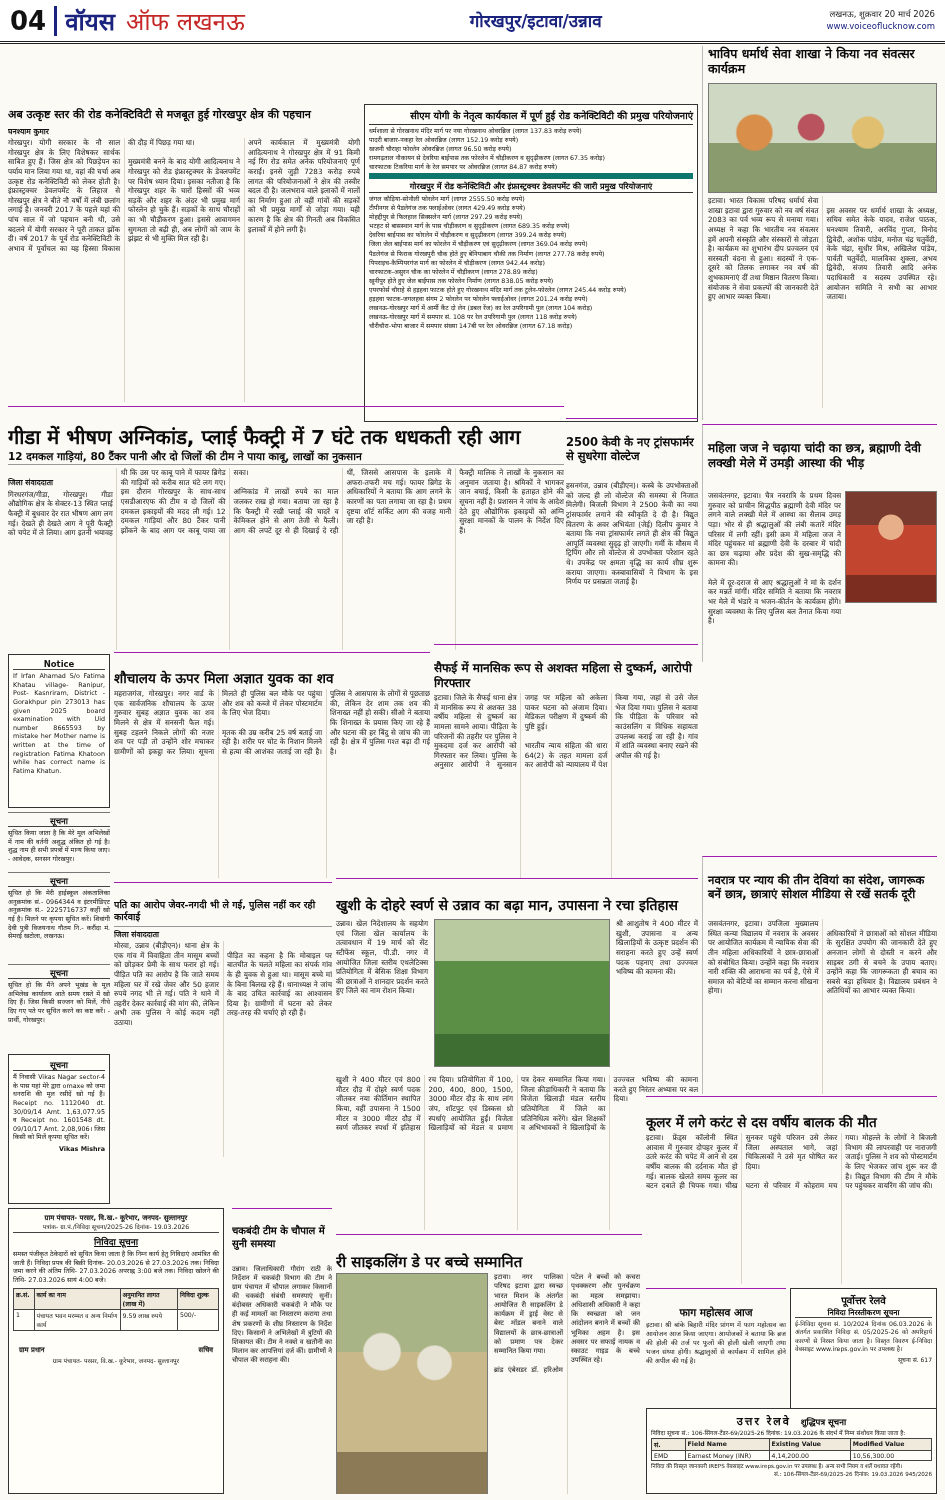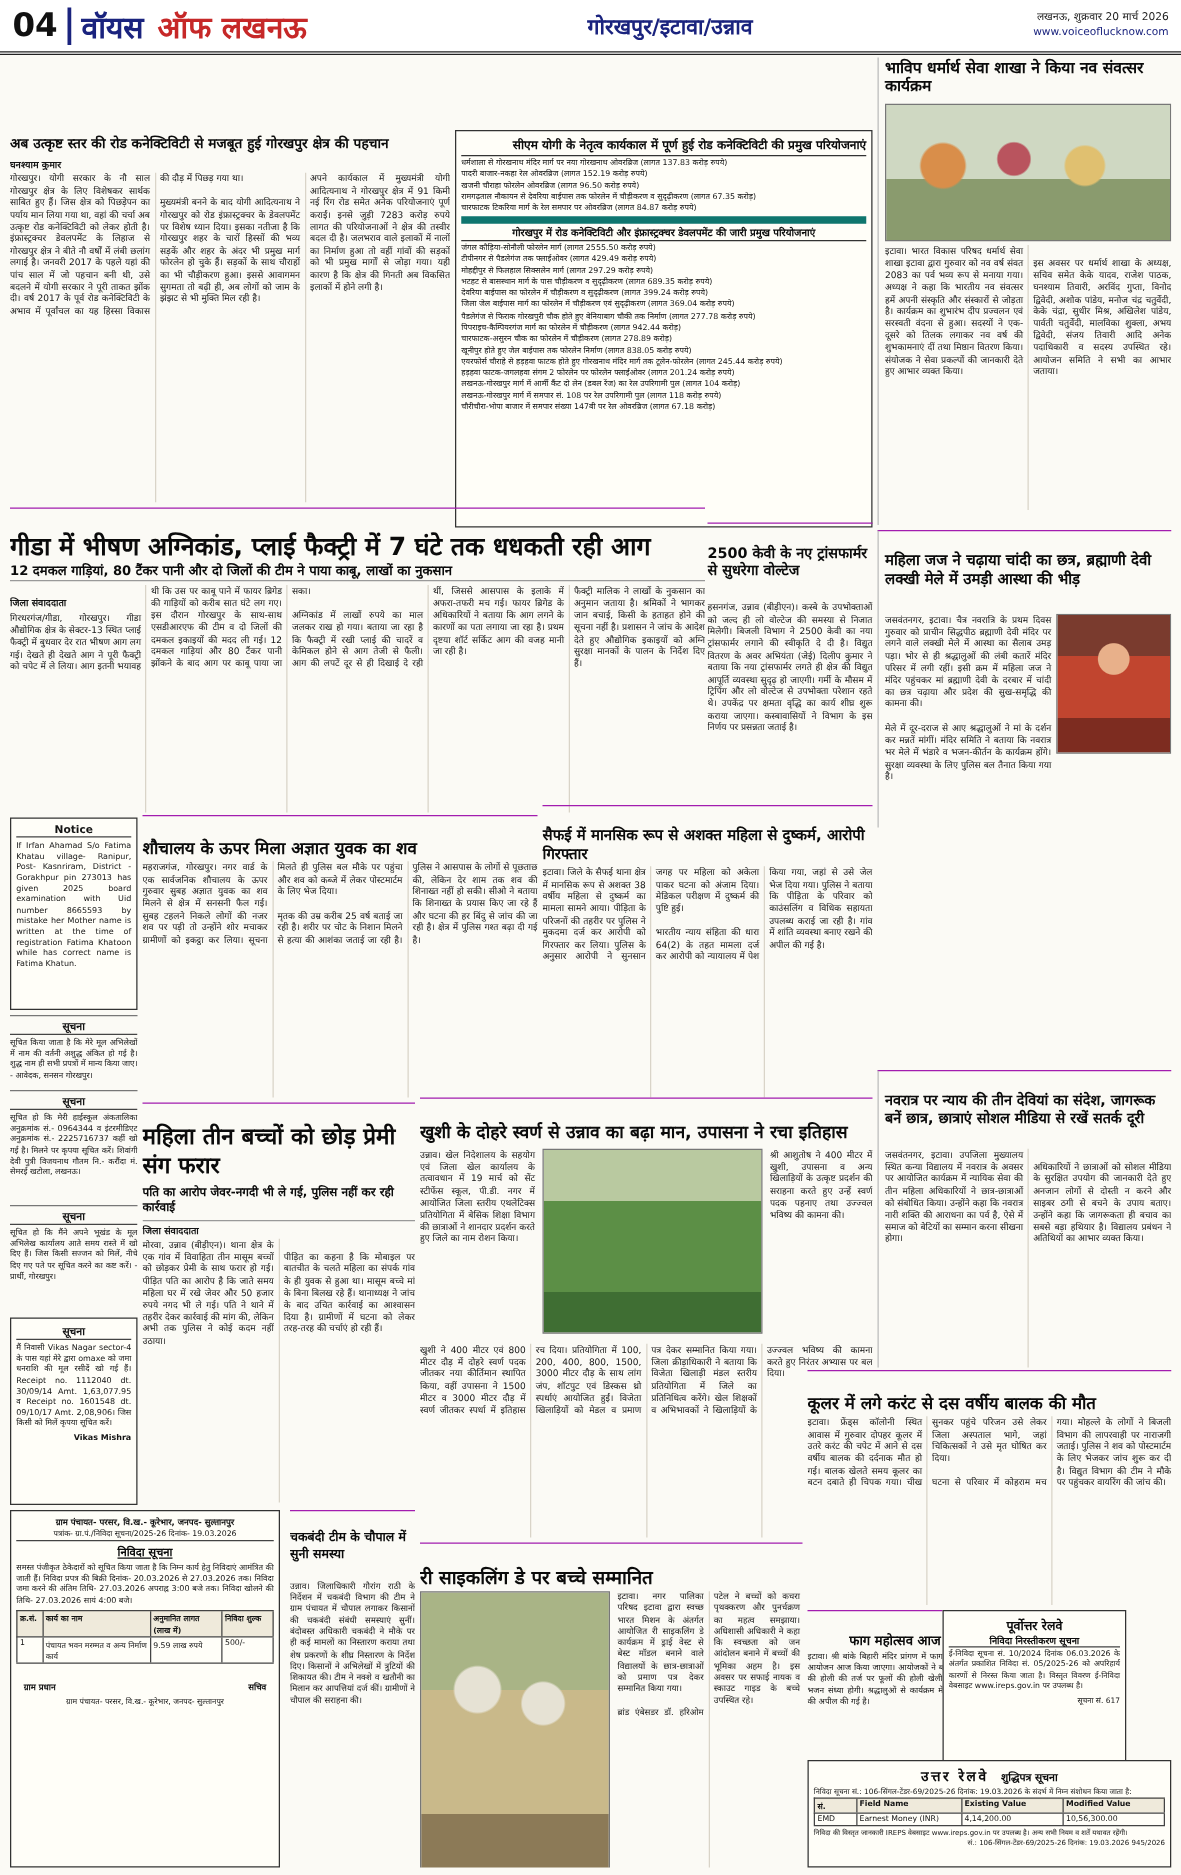--- a/index.html
+++ b/index.html
@@ -5,21 +5,21 @@
   *{margin:0;padding:0;box-sizing:border-box}
   html,body{background:#9a9a9a}
   #page{position:relative;width:945px;height:1500px;margin:0 auto;background:#fbfaf5;
         font-family:"DejaVu Sans","Liberation Sans",sans-serif;color:#141414;overflow:hidden}
   .abs{position:absolute;overflow:hidden}
   
   .masthead{left:0;top:0;width:945px;height:44px;border-bottom:3px double #222;background:#fff;
             display:flex;align-items:center;justify-content:space-between;padding:0 10px}
   .pgnum{font-size:26px;font-weight:bold;color:#111;border-right:3px solid #1a237e;padding-right:8px;margin-right:8px}
   .pn1{font-size:24px;font-weight:bold;color:#1a237e}
-  .pn2{font-size:24px;font-weight:bold;color:#c62828;margin-left:6px}
+  .pn2{font-size:24px;font-weight:normal;color:#c62828;margin-left:6px}
   .mh-center{font-size:17px;font-weight:bold;color:#1a237e}
   .mh-right{text-align:right;font-size:8.5px;line-height:1.4;color:#222}
   .mh-right .site{color:#1a237e}
   
   .bt{font-size:7.2px;line-height:1.34;text-align:justify;white-space:pre-line;
       column-gap:8px;column-rule:1px solid #d9d4c8;height:100%}
   .c1{column-count:1}.c2{column-count:2}.c3{column-count:3}.c4{column-count:4}.c5{column-count:5}
   .byline{font-weight:bold;font-size:7.6px;display:block;margin-bottom:2px}
   .hl{font-weight:bold;color:#0b0b0b}
   .photo{border:1px solid #777}
@@ -165,21 +165,20 @@
   </article>
 
   <article class="abs rule-top" style="left:434px;top:644px;width:264px;height:234px">
     <h3 class="hl" style="font-size:12px;line-height:1.25;height:32px">सैफई में मानसिक रूप से अशक्त महिला से दुष्कर्म, आरोपी गिरफ्तार</h3>
     <div class="bt c3" style="height:196px">इटावा। जिले के सैफई थाना क्षेत्र में मानसिक रूप से अशक्त 38 वर्षीय महिला से दुष्कर्म का मामला सामने आया। पीड़िता के परिजनों की तहरीर पर पुलिस ने मुकदमा दर्ज कर आरोपी को गिरफ्तार कर लिया। पुलिस के अनुसार आरोपी ने सुनसान जगह पर महिला को अकेला पाकर घटना को अंजाम दिया। मेडिकल परीक्षण में दुष्कर्म की पुष्टि हुई।
 
 भारतीय न्याय संहिता की धारा 64(2) के तहत मामला दर्ज कर आरोपी को न्यायालय में पेश किया गया, जहां से उसे जेल भेज दिया गया। पुलिस ने बताया कि पीड़िता के परिवार को काउंसलिंग व विधिक सहायता उपलब्ध कराई जा रही है। गांव में शांति व्यवस्था बनाए रखने की अपील की गई है।</div>
   </article>
 
   <article class="abs rule-top" style="left:114px;top:882px;width:218px;height:320px">
-    <h2 class="hl" style="font-size:18px;line-height:1.25;height:50px">महिला तीन बच्चों को छोड़ प्रेमी संग फरार</h2>
     <h4 class="hl" style="font-size:9.5px;line-height:1.3;height:28px;border-bottom:1px solid #999;margin-bottom:2px">पति का आरोप जेवर-नगदी भी ले गई, पुलिस नहीं कर रही कार्रवाई</h4>
     <div class="byline">जिला संवाददाता</div>
     <div class="bt c2" style="height:216px">मोरवा, उन्नाव (बीड़ीएन)। थाना क्षेत्र के एक गांव में विवाहिता तीन मासूम बच्चों को छोड़कर प्रेमी के साथ फरार हो गई। पीड़ित पति का आरोप है कि जाते समय महिला घर में रखे जेवर और 50 हजार रुपये नगद भी ले गई। पति ने थाने में तहरीर देकर कार्रवाई की मांग की, लेकिन अभी तक पुलिस ने कोई कदम नहीं उठाया।
 
 पीड़ित का कहना है कि मोबाइल पर बातचीत के चलते महिला का संपर्क गांव के ही युवक से हुआ था। मासूम बच्चे मां के बिना बिलख रहे हैं। थानाध्यक्ष ने जांच के बाद उचित कार्रवाई का आश्वासन दिया है। ग्रामीणों में घटना को लेकर तरह-तरह की चर्चाएं हो रही हैं।</div>
   </article>
 
   <article class="abs rule-top" style="left:336px;top:878px;width:362px;height:352px">
     <h2 class="hl" style="font-size:14px;white-space:nowrap;height:22px">खुशी के दोहरे स्वर्ण से उन्नाव का बढ़ा मान, उपासना ने रचा इतिहास</h2>
     <div style="display:flex;gap:6px;height:152px;margin-top:2px">
@@ -250,21 +249,21 @@
 
 ब्रांड एंबेसडर डॉ. हरिओम पटेल ने बच्चों को कचरा पृथक्करण और पुनर्चक्रण का महत्व समझाया। अधिशासी अधिकारी ने कहा कि स्वच्छता को जन आंदोलन बनाने में बच्चों की भूमिका अहम है। इस अवसर पर सफाई नायक व स्काउट गाइड के बच्चे उपस्थित रहे।</div>
     </div>
   </article>
 
   <article class="abs rule-top" style="left:646px;top:1288px;width:140px;height:116px">
     <h4 class="hl" style="font-size:10.5px;text-align:center;height:16px">फाग महोत्सव आज</h4>
     <div class="smallbody" style="font-size:6.6px">इटावा। श्री बांके बिहारी मंदिर प्रांगण में फाग महोत्सव का आयोजन आज किया जाएगा। आयोजकों ने बताया कि ब्रज की होली की तर्ज पर फूलों की होली खेली जाएगी तथा भजन संध्या होगी। श्रद्धालुओं से कार्यक्रम में शामिल होने की अपील की गई है।</div>
   </article>
 
-  <section class="abs boxed" style="left:754px;top:1288px;width:147px;height:128px">
+  <section class="abs boxed" style="left:790px;top:1288px;width:147px;height:128px">
     <div class="hl" style="font-size:10px;text-align:center">पूर्वोत्तर रेलवे</div>
     <div class="hl" style="font-size:7.5px;text-align:center;border-bottom:1px solid #444;margin-bottom:2px">निविदा निरस्तीकरण सूचना</div>
     <div class="smallbody" style="font-size:6.2px">ई-निविदा सूचना सं. 10/2024 दिनांक 06.03.2026 के अंतर्गत प्रकाशित निविदा सं. 05/2025-26 को अपरिहार्य कारणों से निरस्त किया जाता है। विस्तृत विवरण ई-निविदा वेबसाइट www.ireps.gov.in पर उपलब्ध है।</div>
     <div style="font-size:6px;text-align:right;margin-top:3px">सूचना सं. 617</div>
   </section>
 
   <section class="abs boxed" style="left:646px;top:1408px;width:291px;height:86px">
     <div style="display:flex;justify-content:center;gap:10px;align-items:baseline">
       <span class="hl" style="font-size:11px;letter-spacing:2px">उत्तर रेलवे</span>
       <span class="hl" style="font-size:8.5px">शुद्धिपत्र सूचना</span>

